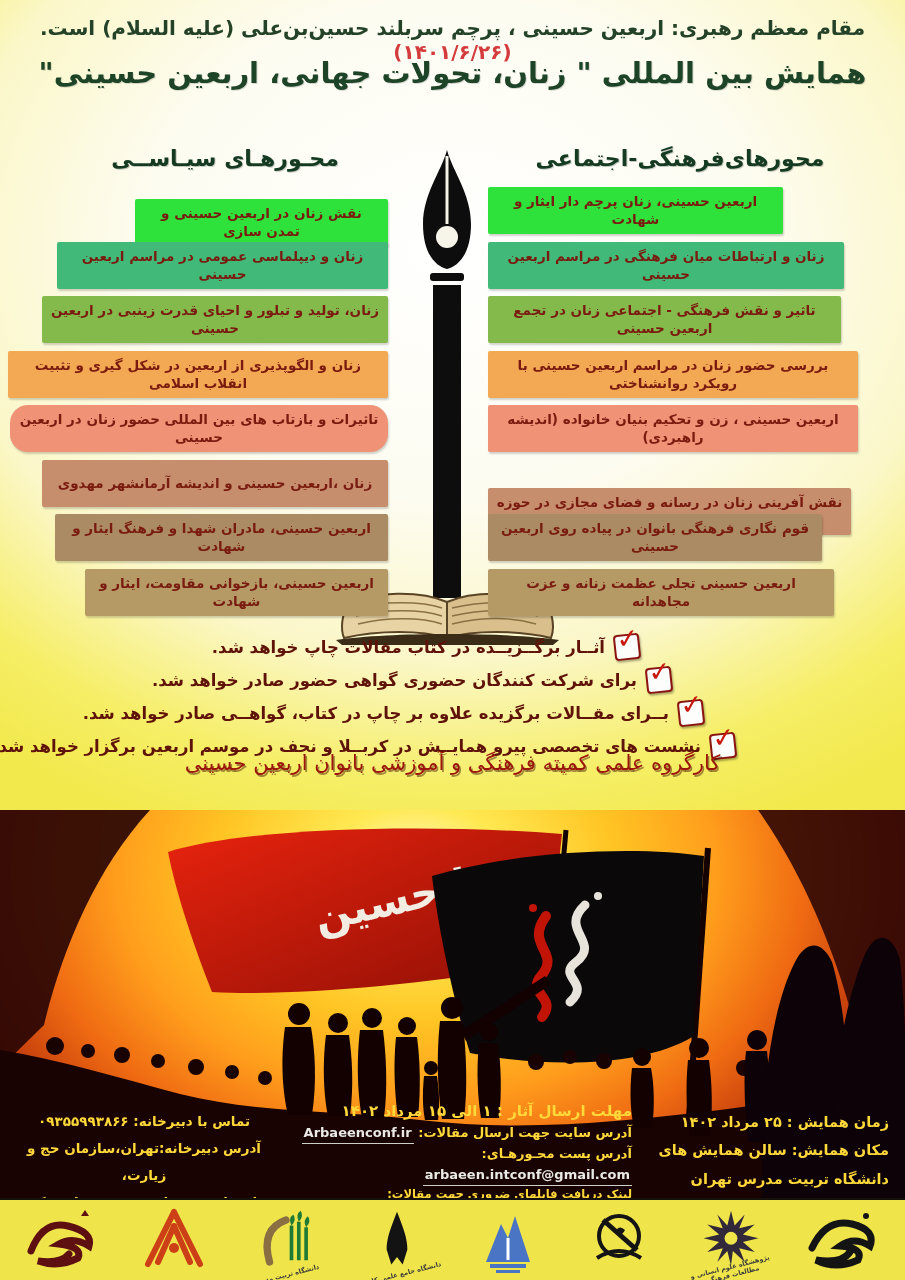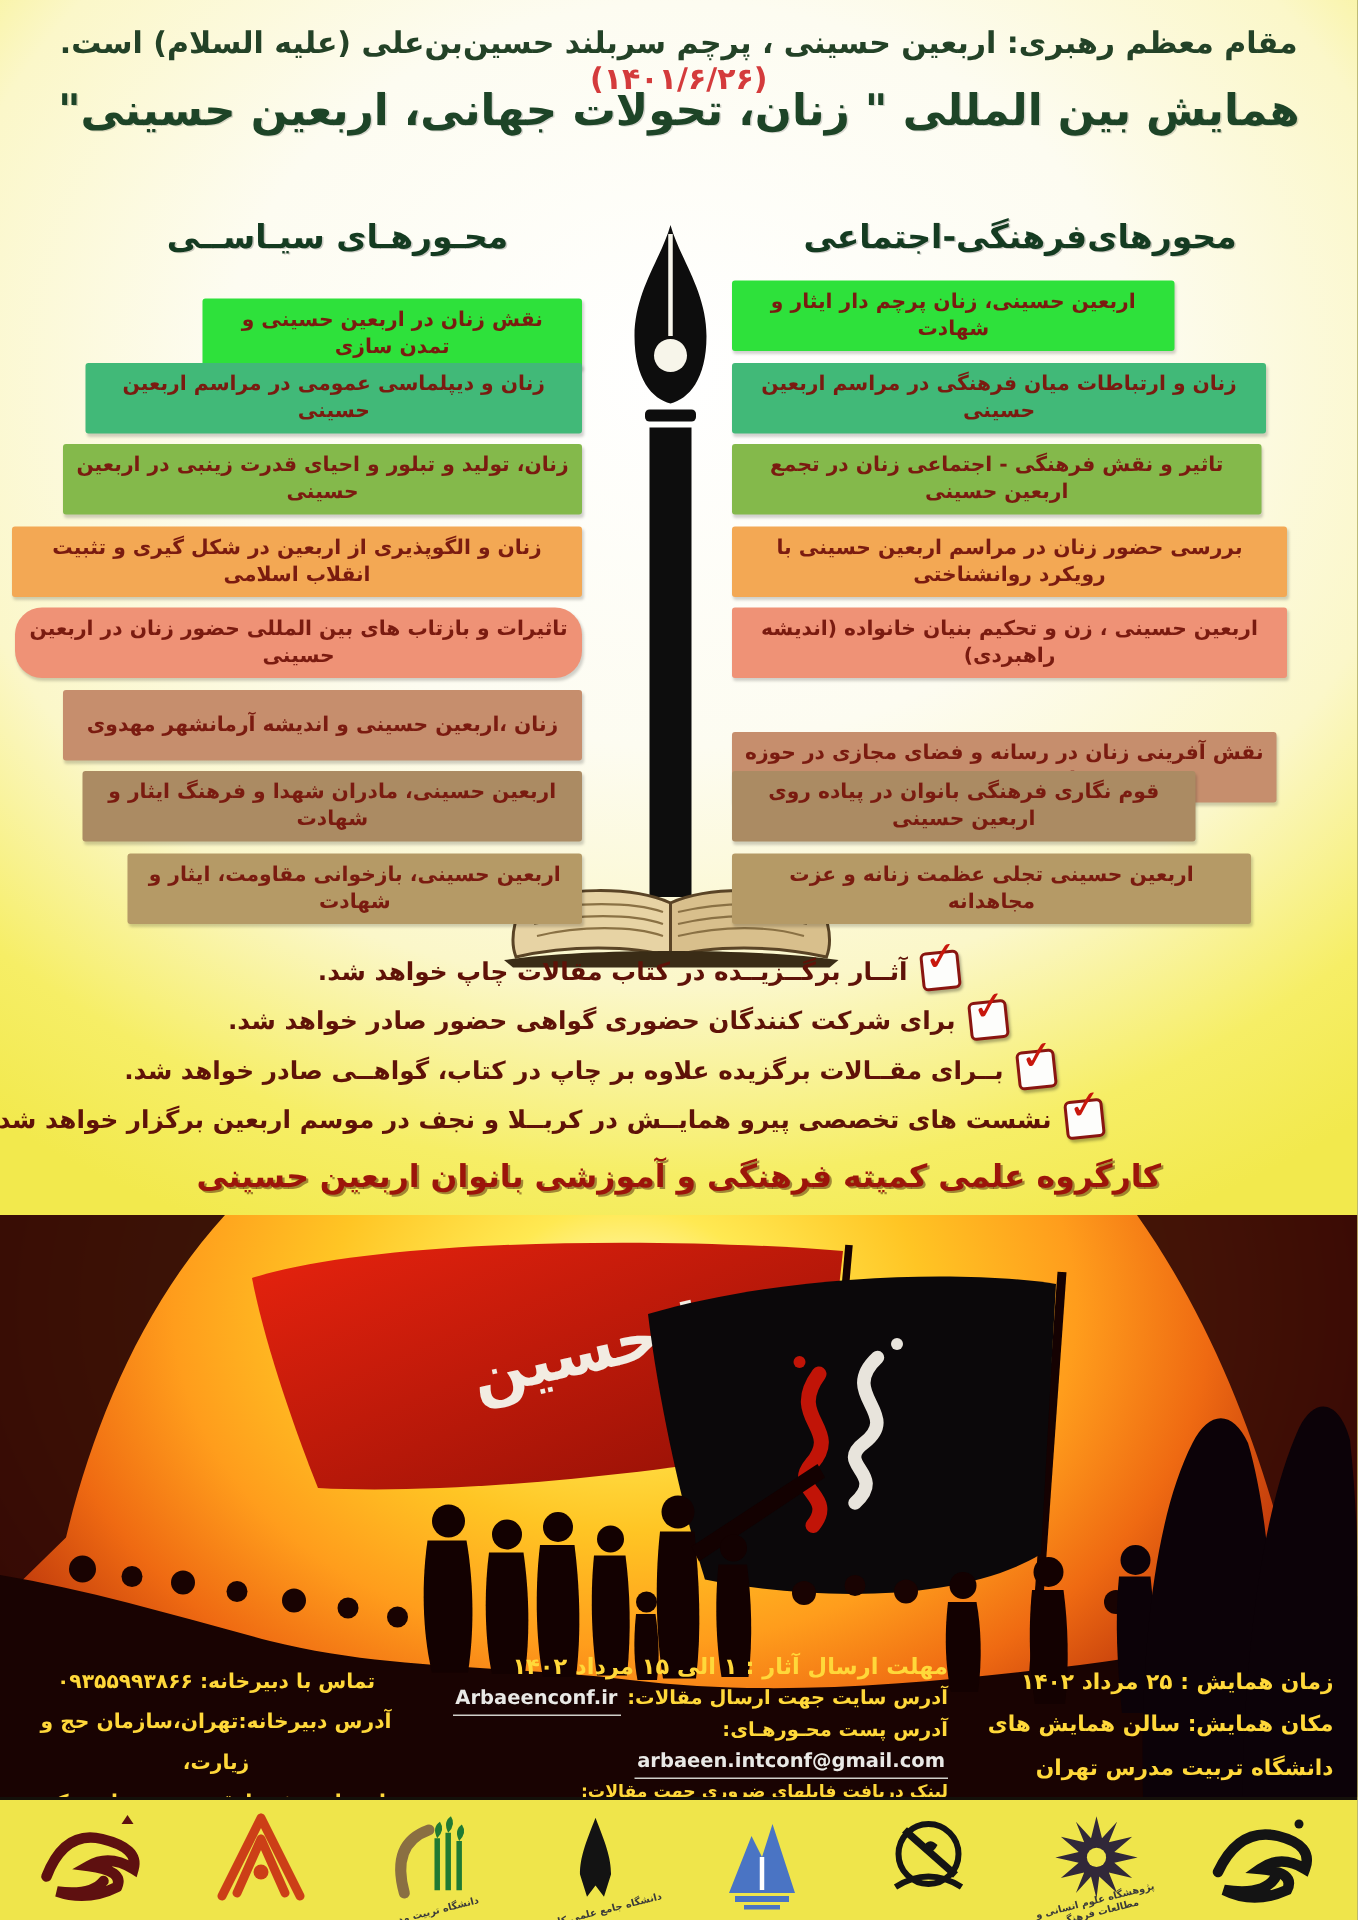--- a/index.html
+++ b/index.html
@@ -51,22 +51,22 @@
     width:22px;height:22px;background:#fdfdfb;border:2px solid #8a1510;border-radius:4px;
     transform:rotate(-6deg);box-shadow:1px 2px 2px rgba(0,0,0,.3);
     position:relative;flex:none;
   }
   .check::before{
     content:"✓";color:#c8170c;font-size:27px;font-weight:bold;
     position:absolute;top:-11px;left:1px;line-height:1;
   }
   .note-text{color:#5f1208;font-weight:bold;font-size:16.5px;white-space:nowrap;}
   .workgroup{
-    position:absolute;top:772px;left:0;width:100%;text-align:center;direction:rtl;
-    font-size:21px;font-weight:bold;color:#9c150a;z-index:3;
+    position:absolute;top:751px;left:0;width:100%;text-align:center;direction:rtl;
+    font-size:21px;font-weight:normal;color:#9c150a;z-index:3;
     text-shadow:1.5px 1.5px 0 rgba(60,10,0,.45);letter-spacing:.5px;
   }
   
   .sunset{
     position:absolute;left:0;top:810px;width:905px;height:388px;overflow:hidden;
     background:radial-gradient(ellipse 640px 480px at 46% 16%,
       #fffbce 0%, #ffe952 14%, #ffc524 31%, #ff9d1c 47%,
       #ef6a12 61%, #c23c0c 74%, #7c1906 87%, #3c0806 100%);
   }
   .scene{position:absolute;left:0;top:0;width:905px;height:388px;}
@@ -122,21 +122,21 @@
       <path d="M122,20 C152,13 186,13 210,20 M122,28 C152,21 184,21 208,28 M122,36 C152,29 182,29 206,36" fill="none" stroke="#8a7144" stroke-width="1.4"></path>
       <path d="M6,52 C60,44 175,44 229,52 L223,57 L12,57 Z" fill="#3a2c16"></path>
     </svg>
 
     <div class="box r" style="top: 187px; width: 295px; background-color: rgb(46, 225, 59);">اربعین حسینی، زنان پرچم دار ایثار و شهادت</div>
     <div class="box r" style="top: 242px; width: 356px; background-color: rgb(65, 185, 120);">زنان و ارتباطات میان فرهنگی در مراسم اربعین حسینی</div>
     <div class="box r" style="top: 296px; width: 353px; background-color: rgb(132, 185, 75);">تاثیر و نقش فرهنگی - اجتماعی زنان در تجمع اربعین حسینی</div>
     <div class="box r" style="top: 351px; width: 370px; background-color: rgb(243, 168, 84);">بررسی حضور زنان در مراسم اربعین حسینی با رویکرد روانشناختی</div>
     <div class="box r" style="top: 405px; width: 370px; background-color: rgb(239, 146, 118);">اربعین حسینی ، زن و تحکیم بنیان خانواده (اندیشه راهبردی)</div>
     <div class="box r" style="top: 460px; width: 363px; background-color: rgb(198, 142, 109); margin-top: 28px;">نقش آفرینی زنان در رسانه و فضای مجازی در حوزه اربعین حسینی</div>
-    <div class="box r" style="top: 514px; width: 309px; background-color: rgb(171, 139, 99);">قوم نگاری فرهنگی بانوان در پیاده روی اربعین حسینی</div>
+    <div class="box r" style="top: 514px; width: 334px; background-color: rgb(171, 139, 99);">قوم نگاری فرهنگی بانوان در پیاده روی اربعین حسینی</div>
     <div class="box r" style="top: 569px; width: 346px; background-color: rgb(181, 154, 102);">اربعین حسینی تجلی عظمت زنانه و عزت مجاهدانه</div>
 
     <div class="box" style="top: 187px; right: 517px; width: 253px; background-color: rgb(46, 225, 59); margin-top: 12px;">نقش زنان در اربعین حسینی و تمدن سازی</div>
     <div class="box" style="top: 242px; right: 517px; width: 331px; background-color: rgb(65, 185, 120);">زنان و دیپلماسی عمومی در مراسم اربعین حسینی</div>
     <div class="box" style="top: 296px; right: 517px; width: 346px; background-color: rgb(132, 185, 75);">زنان، تولید و تبلور و احیای قدرت زینبی در اربعین حسینی</div>
     <div class="box" style="top: 351px; right: 517px; width: 380px; background-color: rgb(243, 168, 84);">زنان و الگوپذیری از اربعین در شکل گیری و تثبیت انقلاب اسلامی</div>
     <div class="box" style="top: 405px; right: 517px; width: 378px; background-color: rgb(239, 146, 118); border-radius: 18px;">تاثیرات و بازتاب های بین المللی حضور زنان در اربعین حسینی</div>
     <div class="box" style="top: 460px; right: 517px; width: 346px; background-color: rgb(198, 142, 109);">زنان ،اربعین حسینی و اندیشه آرمانشهر مهدوی</div>
     <div class="box" style="top: 514px; right: 517px; width: 333px; background-color: rgb(171, 139, 99);">اربعین حسینی، مادران شهدا و فرهنگ ایثار و شهادت</div>
     <div class="box" style="top: 569px; right: 517px; width: 303px; background-color: rgb(181, 154, 102);">اربعین حسینی، بازخوانی مقاومت، ایثار و شهادت</div>

